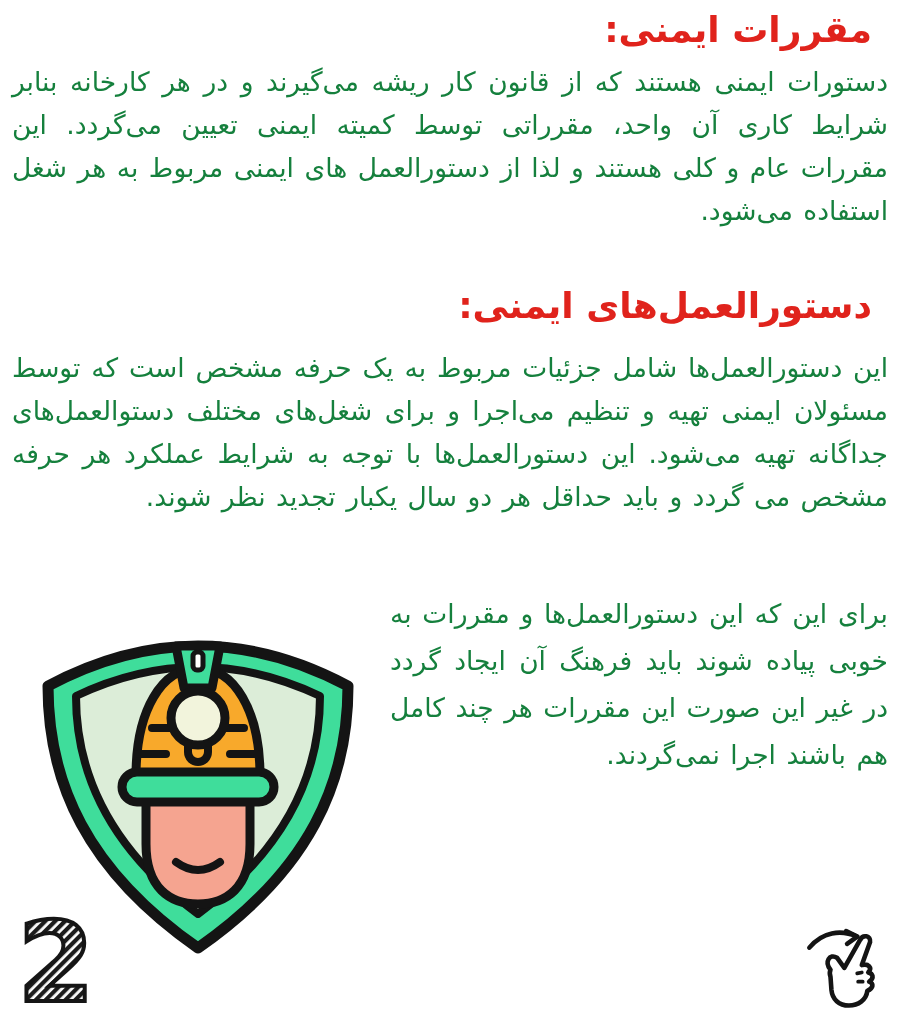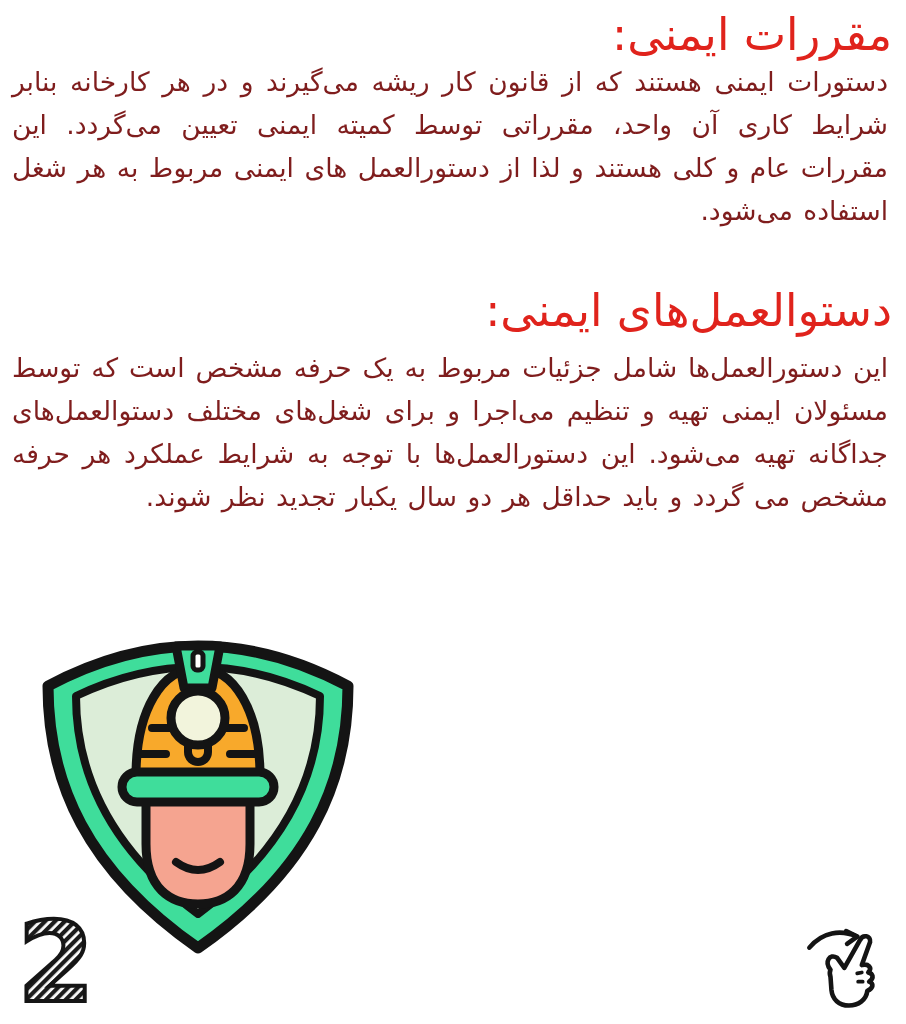--- a/index.html
+++ b/index.html
@@ -10,32 +10,32 @@
     overflow: hidden;
   }
   .page {
     position: relative;
     width: 906px; height: 1024px;
     background: #ffffff;
     direction: rtl;
   }
   .heading {
     position: absolute;
-    right: 14px;
+    right: 34px;
     color: #E0231C;
-    font-weight: 400;
-    font-size: 45px;
+    font-weight: 700;
+    font-size: 36px;
     line-height: 1.2;
     white-space: nowrap;
   }
   .h1 { top: 8px; }
   .h2 { top: 284px; }
   .para {
     position: absolute;
-    color: #7f1d1d;
+    color: #15803d;
     font-size: 26.5px;
     line-height: 43px;
     text-align: justify;
     text-align-last: right;
     word-spacing: 2px;
   }
   .p1 { top: 60px;  right: 18px; left: 12px; }
   .p2 { top: 346px; right: 18px; left: 12px; }
   .p3 { top: 590px; right: 18px; width: 498px; line-height: 47px; }
   .shield-wrap {
@@ -57,24 +57,25 @@
 </style>
 </head>
 <body>
 
 <div class="page">
 
   <h1 class="heading h1">مقررات ایمنی:</h1>
 
   <p class="para p1">دستورات ایمنی هستند که از قانون کار ریشه می‌گیرند و در هر کارخانه بنابر شرایط کاری آن واحد، مقرراتی توسط کمیته ایمنی تعیین می‌گردد. این مقررات عام و کلی هستند و لذا از دستورالعمل های ایمنی مربوط به هر شغل استفاده می‌شود.</p>
 
-  <h2 class="heading h2">دستوالعمل‌های ایمنی:</h2>
+  <h2 class="heading h2">دستورالعمل‌های ایمنی:</h2>
 
   <p class="para p2">این دستورالعمل‌ها شامل جزئیات مربوط به یک حرفه مشخص است که توسط مسئولان ایمنی تهیه و تنظیم می‌اجرا و برای شغل‌های مختلف دستوالعمل‌های جداگانه تهیه می‌شود. این دستورالعمل‌ها با توجه به شرایط عملکرد هر حرفه مشخص می گردد و باید حداقل هر دو سال یکبار تجدید نظر شوند.</p>
 
+  <p class="para p3">برای این که این دستورالعمل‌ها و مقررات به خوبی پیاده شوند باید فرهنگ آن ایجاد گردد در غیر این صورت این مقررات هر چند کامل هم باشند اجرا نمی‌گردند.</p>
 
   <div class="shield-wrap">
     <svg viewBox="0 0 344 364">
 
       <path d="M22,90 Q172,10 322,90 C322,186 284,274 172,352 C60,274 22,186 22,90 Z" fill="#3FDD9B" stroke="#141414" stroke-width="11" stroke-linejoin="round"></path>
 
       <path d="M50,100 Q172,42 294,100 C294,182 256,256 172,318 C88,256 50,182 50,100 Z" fill="#DCEDD8" stroke="#141414" stroke-width="8" stroke-linejoin="round"></path>
 
       <path d="M120,198 L224,198 L224,248 C224,292 200,308 172,308 C144,308 120,292 120,248 Z" fill="#F5A490" stroke="#141414" stroke-width="9" stroke-linejoin="round"></path>
 

